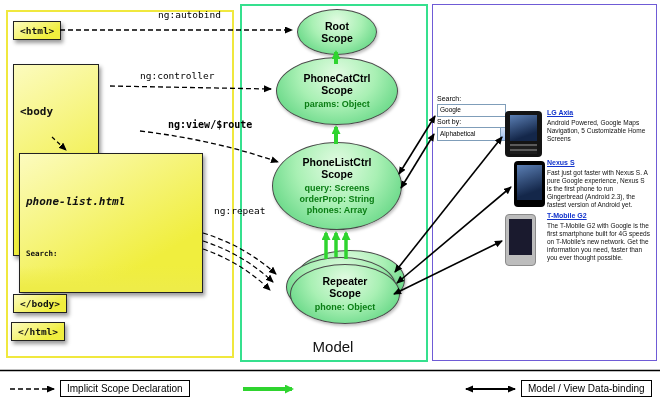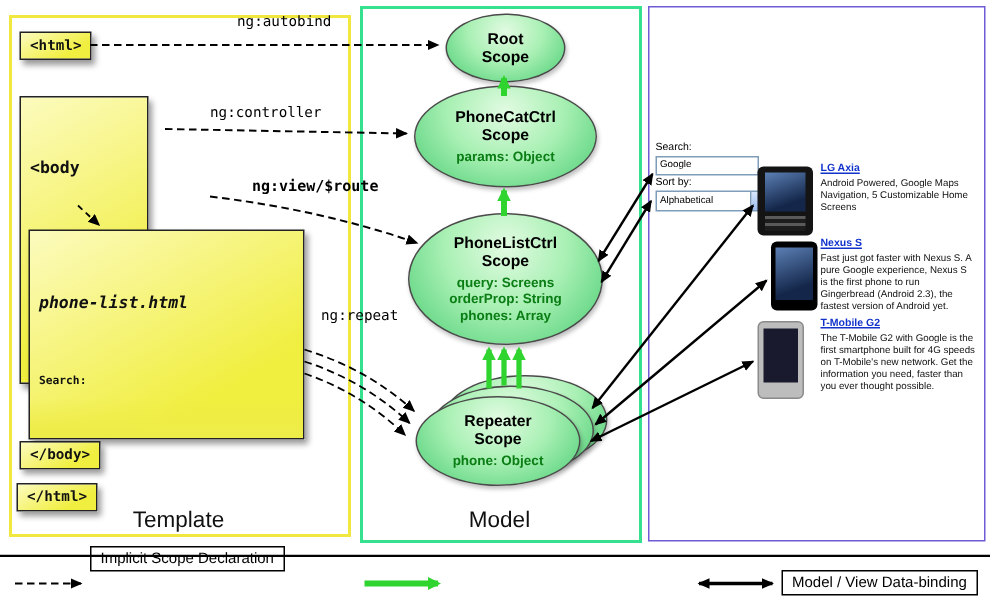--- a/index.html
+++ b/index.html
@@ -58,21 +58,20 @@
 </style>
 </head>
 <body>
 
 <div class="canvas">
 
   <div class="panel tpl"></div>
   <div class="panel mdl"></div>
   <div class="panel vw"></div>
 
-  <div class="panel-title" style="left:6px;top:338px;width:226px;">Template</div>
   <div class="panel-title" style="left:240px;top:338px;width:186px;">Model</div>
 
   <div class="code-box cb-s" style="left:13px;top:21px;">&lt;html&gt;</div>
 
   <div class="code-box cb-body" style="left:13px;top:64px;">
     <div class="l1">&lt;body</div>
     <div class="l2">ng:controller=</div>
     <div class="l2">"PhoneCatCtrl"&gt;</div>
   </div>
 
@@ -116,21 +115,21 @@
     <div class="s-name">PhoneListCtrl</div>
     <div class="s-name">Scope</div>
     <div class="s-gap"></div>
     <div class="s-prop">query: Screens</div>
     <div class="s-prop">orderProp: String</div>
     <div class="s-prop">phones: Array</div>
   </div>
 
   <div class="scope" style="left:295px;top:250px;width:108px;height:58px;"></div>
   <div class="scope" style="left:286px;top:257px;width:108px;height:58px;"></div>
-  <div class="scope" style="left:277px;top:264px;width:108px;height:58px;">
+  <div class="scope" style="left:290px;top:264px;width:108px;height:58px;">
     <div class="s-name">Repeater</div>
     <div class="s-name">Scope</div>
     <div class="s-gap"></div>
     <div class="s-prop">phone: Object</div>
   </div>
 
   <div class="vw-small" style="left:437px;top:95px;">Search:</div>
   <div class="vw-input" style="left:437px;top:104px;width:63px;height:11px;">Google</div>
   <div class="vw-small" style="left:437px;top:118px;">Sort by:</div>
   <div class="vw-select" style="left:437px;top:127px;width:70px;height:12px;">
@@ -150,21 +149,21 @@
   </div>
   <div class="ph-name" style="left:547px;top:159px;">Nexus S</div>
   <div class="ph-desc" style="left:547px;top:169px;">Fast just got faster with Nexus S. A pure Google experience, Nexus S is the first phone to run Gingerbread (Android 2.3), the fastest version of Android yet.</div>
 
   <div class="phone" style="left:505px;top:214px;width:29px;height:50px;background:#bdbdbd;border:1px solid #8a8a8a;">
     <div class="scr" style="left:3px;right:3px;top:4px;bottom:10px;background:#1a1a2e;"></div>
   </div>
   <div class="ph-name" style="left:547px;top:212px;">T-Mobile G2</div>
   <div class="ph-desc" style="left:547px;top:222px;">The T-Mobile G2 with Google is the first smartphone built for 4G speeds on T-Mobile's new network. Get the information you need, faster than you ever thought possible.</div>
 
-  <div class="legend-box" style="left:60px;top:364px;">Implicit Scope Declaration</div>
+  <div class="legend-box" style="left:60px;top:380px;">Implicit Scope Declaration</div>
   <div class="legend-box" style="left:521px;top:380px;">Model / View Data-binding</div>
 
   <svg class="arrows" viewBox="0 0 660 405">
     <defs>
       <marker id="ab" markerUnits="userSpaceOnUse" markerWidth="10" markerHeight="8" refX="7" refY="3.5" orient="auto">
         <path d="M0,0 L8,3.5 L0,7 Z" fill="#000"></path>
       </marker>
       <marker id="abs" markerUnits="userSpaceOnUse" markerWidth="10" markerHeight="8" refX="7" refY="3.5" orient="auto-start-reverse">
         <path d="M0,0 L8,3.5 L0,7 Z" fill="#000"></path>
       </marker>

